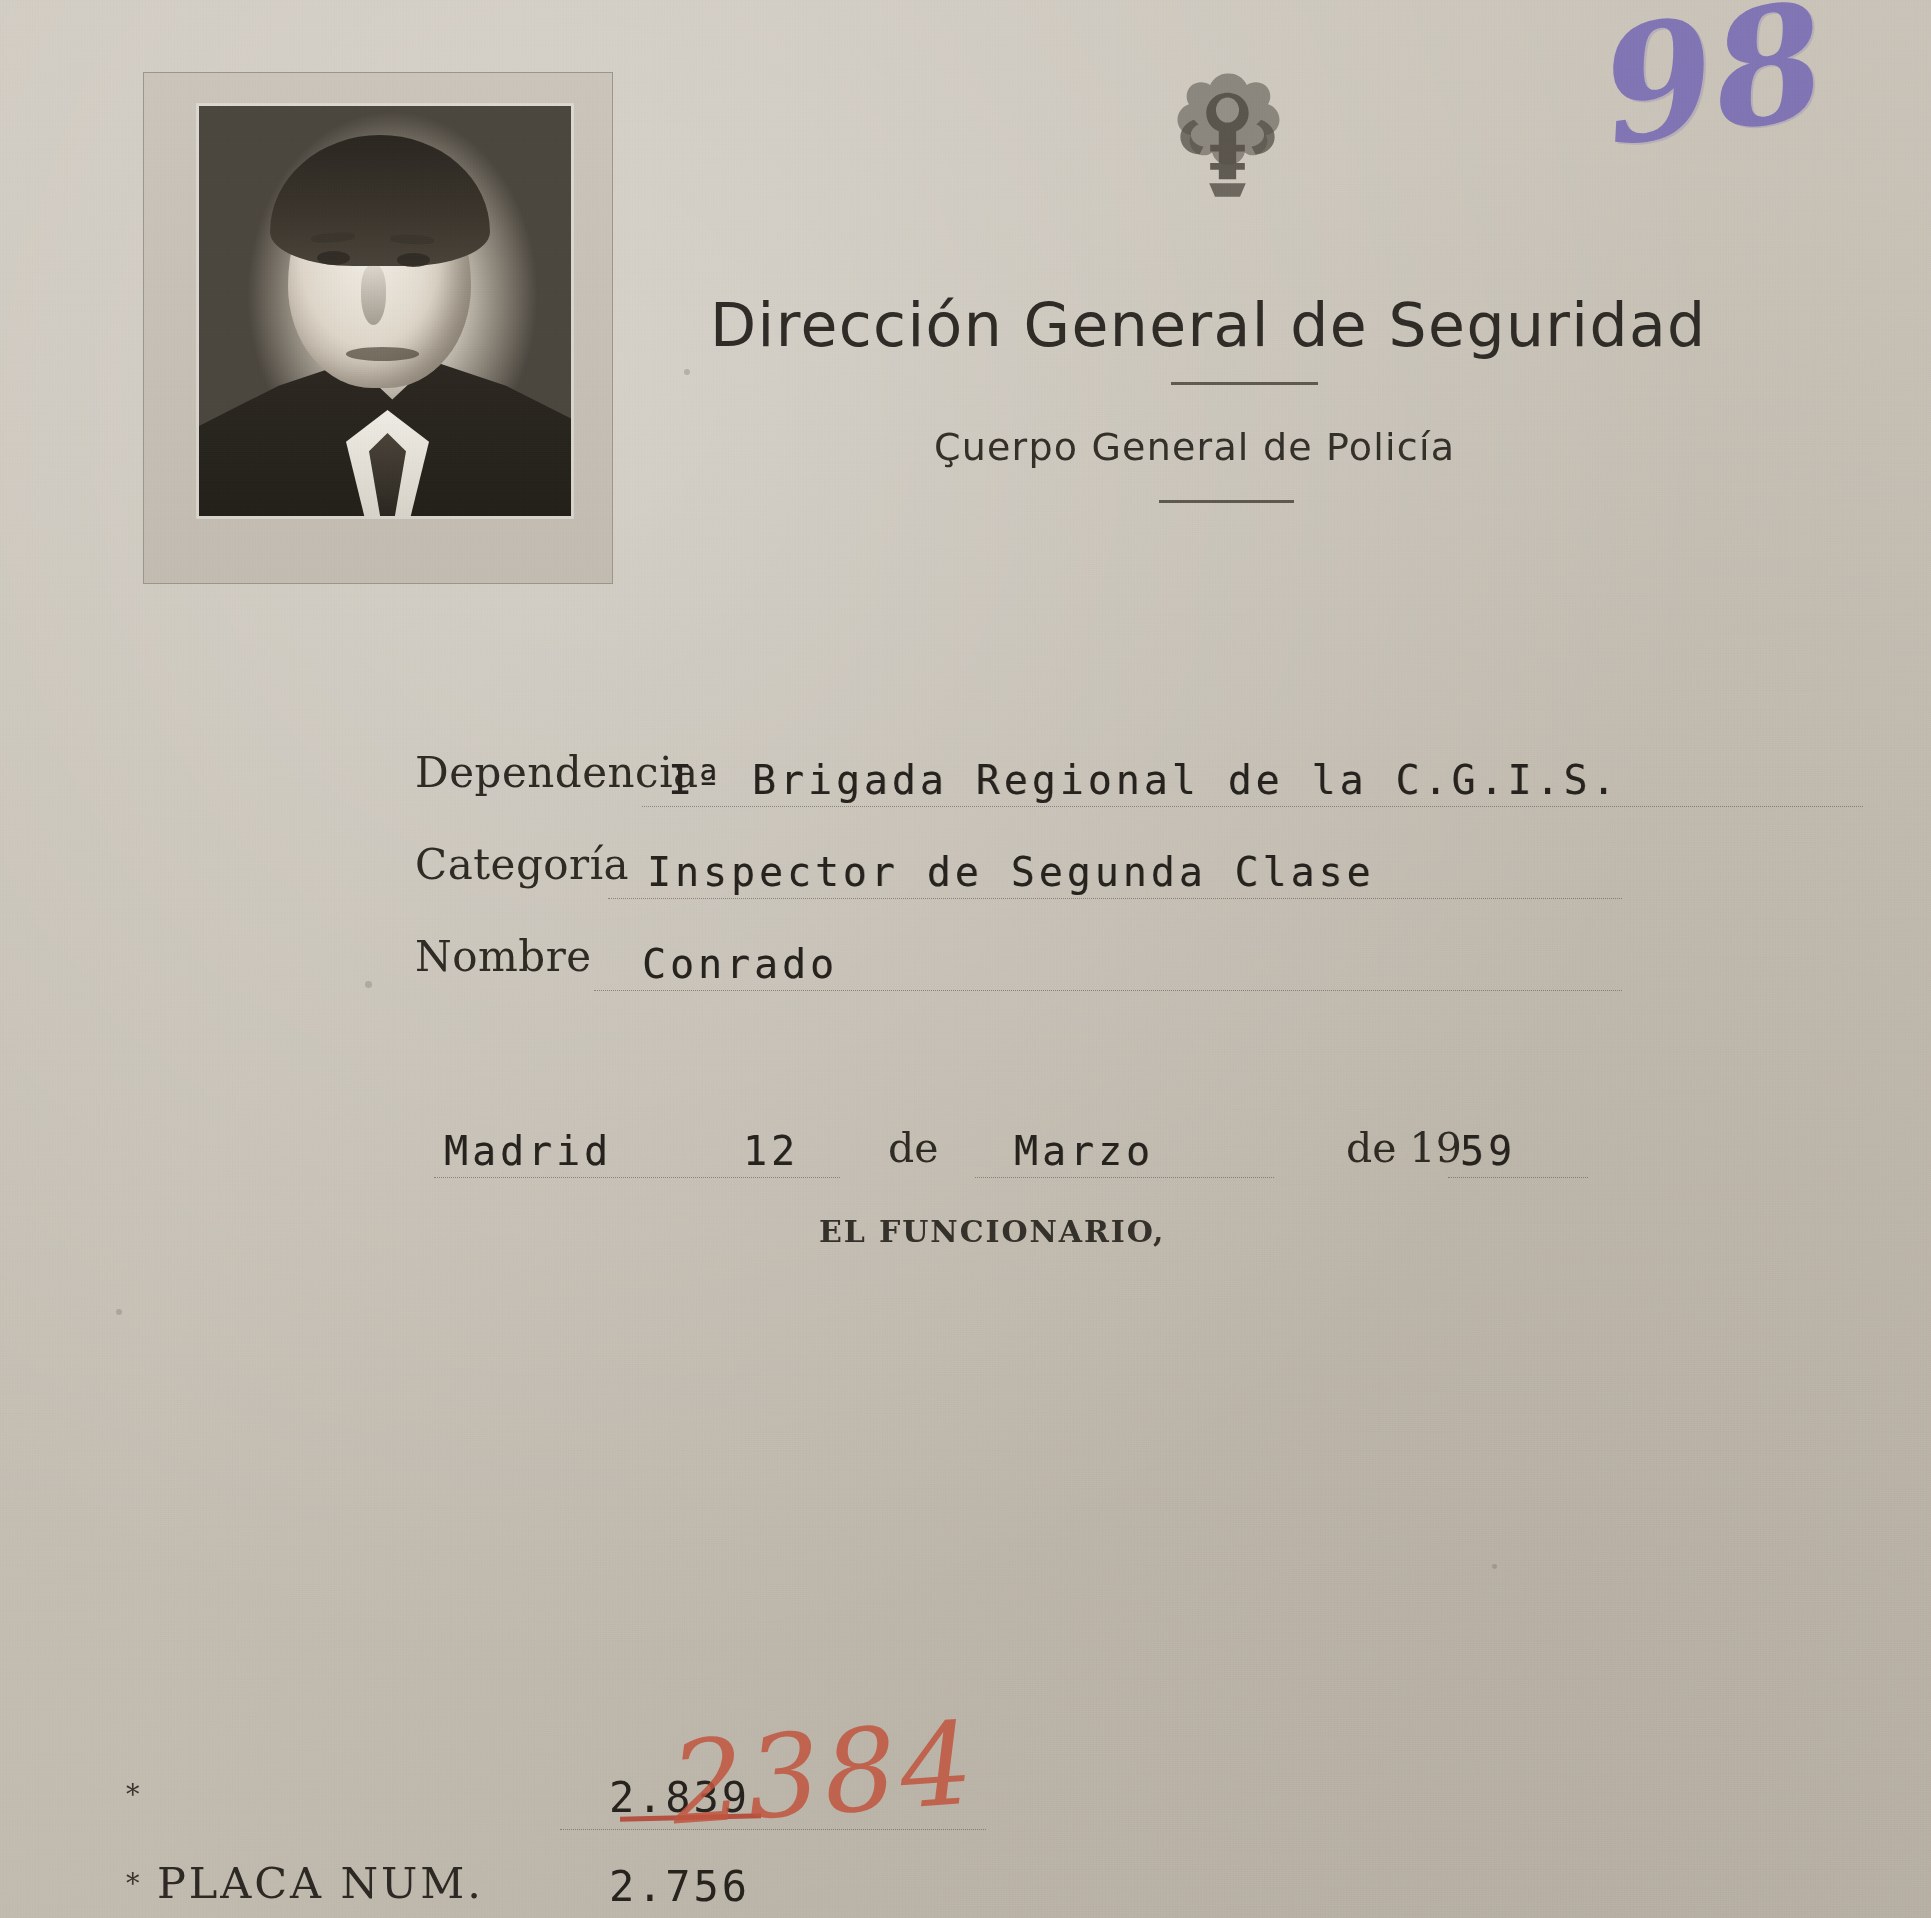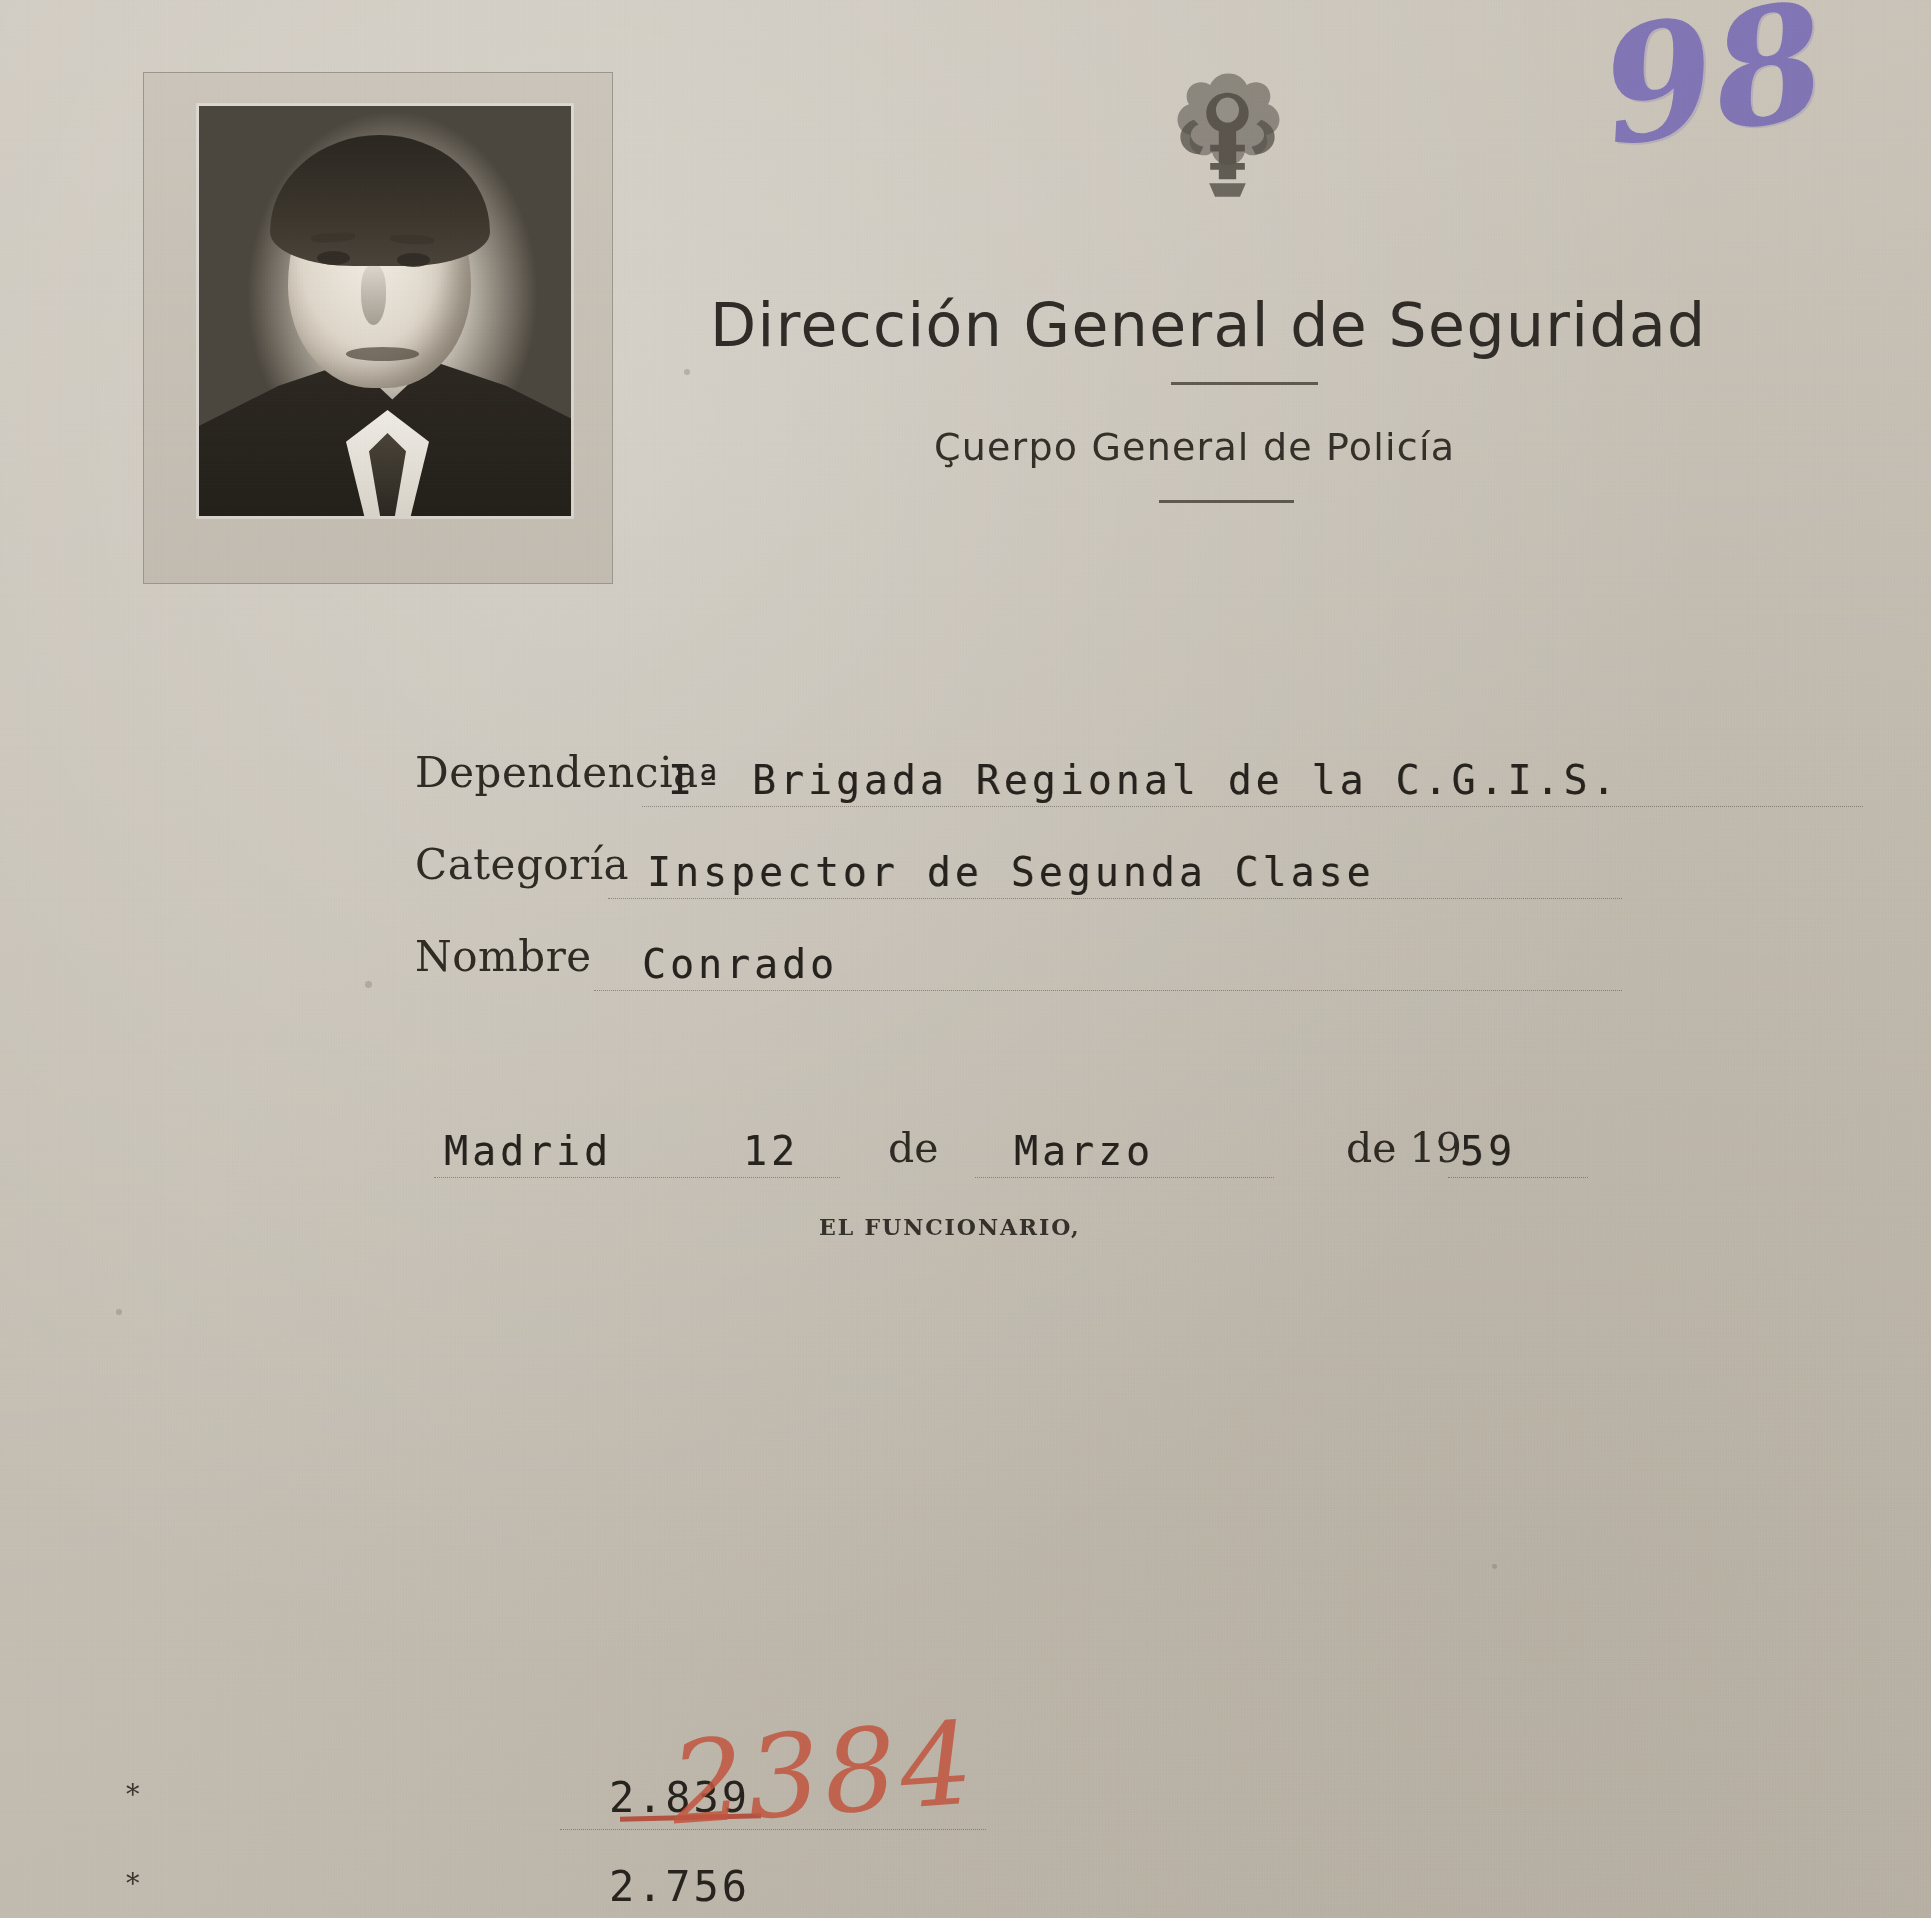--- a/index.html
+++ b/index.html
@@ -268,21 +268,21 @@
     font-size: 41px;
     color: #2e2a24;
   }
   .date-row .dots { position: absolute; bottom: 19.3px; border-bottom: 1.9px dotted rgba(60,54,46,0.45); }
 
   .el-func {
     position: absolute;
     left: 819px;
     top: 1214px;
     font-family: "DejaVu Serif", serif;
-    font-size: 22px;
+    font-size: 30px;
     letter-spacing: 1.9px;
     color: #34302a;
     font-weight: 600;
   }
 
   
   .bottom {
     position: absolute;
     left: 126px;
     top: 1765px;
@@ -429,20 +429,21 @@
 
   <div class="bottom">
     <div class="brow-line">
       <span class="bstar">*</span>
       <span class="bdots"></span>
       <span class="bvalue">2.839</span>
       <span class="strike"></span>
     </div>
     <div class="brow-line">
       <span class="bstar">*</span>
+      <span class="blabel">PLACA NUM.</span>
       <span class="bdots"></span>
       <span class="bvalue">2.756</span>
     </div>
   </div>
 
   <div class="red-num">2384</div>
 
   <div class="speck" style="left:365px; top:981px; width:6.8px; height:6.8px;"></div>
   <div class="speck" style="left:116px; top:1309px; width:5.8px; height:5.8px;"></div>
   <div class="speck" style="left:1492px; top:1564px; width:4.8px; height:4.8px;"></div>

